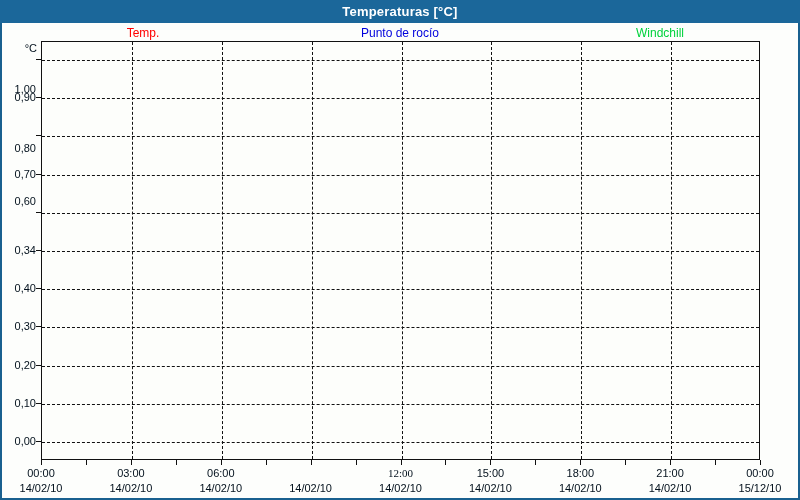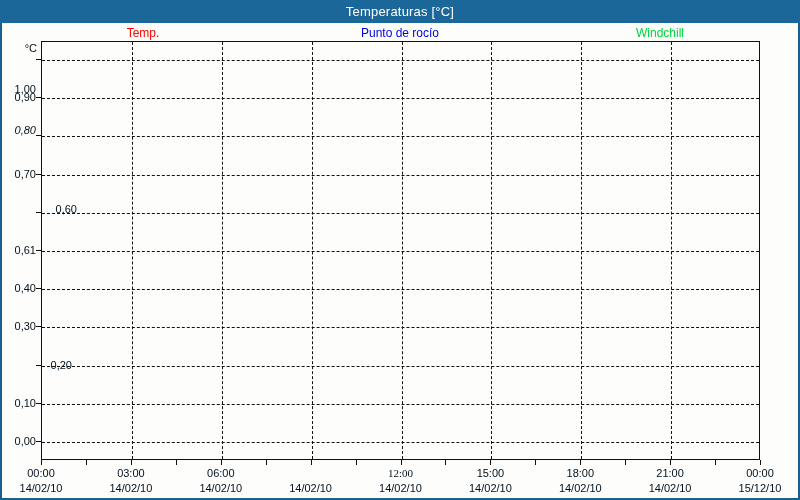--- a/index.html
+++ b/index.html
@@ -10,21 +10,21 @@
     box-shadow: inset 0 0 0 2px #19608f;
     font-family:"Liberation Sans",sans-serif;
     overflow:hidden;
   }
   .titlebar{
     position:absolute;left:0;top:0;width:800px;height:23px;
     background:#1b679a;
     display:flex;align-items:center;justify-content:center;
   }
   .titlebar .title{
-    color:#ffffff;font-size:13px;font-weight:normal;letter-spacing:0.2px;
+    color:#ffffff;font-size:13px;font-weight:bold;letter-spacing:0.2px;
   }
   .legend-item{
     position:absolute;top:26px;height:15px;line-height:15px;
     font-size:12px;transform:translateX(-50%);white-space:nowrap;
   }
   .lg-0{left:143px;}
   .lg-1{left:400px;}
   .lg-2{left:660px;}
   .plot{
     position:absolute;left:41px;top:41px;width:719px;height:419px;
@@ -81,33 +81,33 @@
       <div class="vgrid" style="left: 449.4px;"></div>
       <div class="vgrid" style="left: 539.3px;"></div>
       <div class="vgrid" style="left: 629.1px;"></div>
     </div>
 
 <div class="ytick" style="top: 59px;"></div>
     <div class="ylab" style="top: 52px; margin-top: 30px;">1,00</div>
     <div class="ytick" style="top: 97.2px;"></div>
     <div class="ylab" style="top: 90.2px;">0,90</div>
     <div class="ytick" style="top: 135.4px;"></div>
-    <div class="ylab" style="top: 123px; font-style: italic;">0,80</div>
+    <div class="ylab" style="top: 141px;">0,80</div>
     <div class="ytick" style="top: 173.6px;"></div>
     <div class="ylab" style="top: 166.6px;">0,70</div>
     <div class="ytick" style="top: 211.8px;"></div>
-    <div class="ylab" style="top: 202px; padding-left: 41px;">0,60</div>
+    <div class="ylab" style="top: 194px;">0,60</div>
     <div class="ytick" style="top: 250px;"></div>
-    <div class="ylab" style="top: 243px;">0,61</div>
+    <div class="ylab" style="top: 243px;">0,34</div>
     <div class="ytick" style="top: 288.2px;"></div>
     <div class="ylab" style="top: 281.2px;">0,40</div>
     <div class="ytick" style="top: 326.4px;"></div>
     <div class="ylab" style="top: 319.4px;">0,30</div>
     <div class="ytick" style="top: 364.6px;"></div>
-    <div class="ylab" style="top: 357.6px; padding-left: 36px;">0,20</div>
+    <div class="ylab" style="top: 357.6px;">0,20</div>
     <div class="ytick" style="top: 402.8px;"></div>
     <div class="ylab" style="top: 395.8px;">0,10</div>
     <div class="ytick" style="top: 441px;"></div>
     <div class="ylab" style="top: 434px;">0,00</div>
     <div class="xtick" style="left: 41px;"></div>
     <div class="xlab-time" style="left: 1px; top: 467px;">00:00</div>
     <div class="xlab-date" style="left: 1px; top: 482px;">14/02/10</div>
     <div class="xtick" style="left: 130.9px;"></div>
     <div class="xlab-time" style="left: 90.9px; top: 467px;">03:00</div>
     <div class="xlab-date" style="left: 90.9px; top: 482px;">14/02/10</div>

